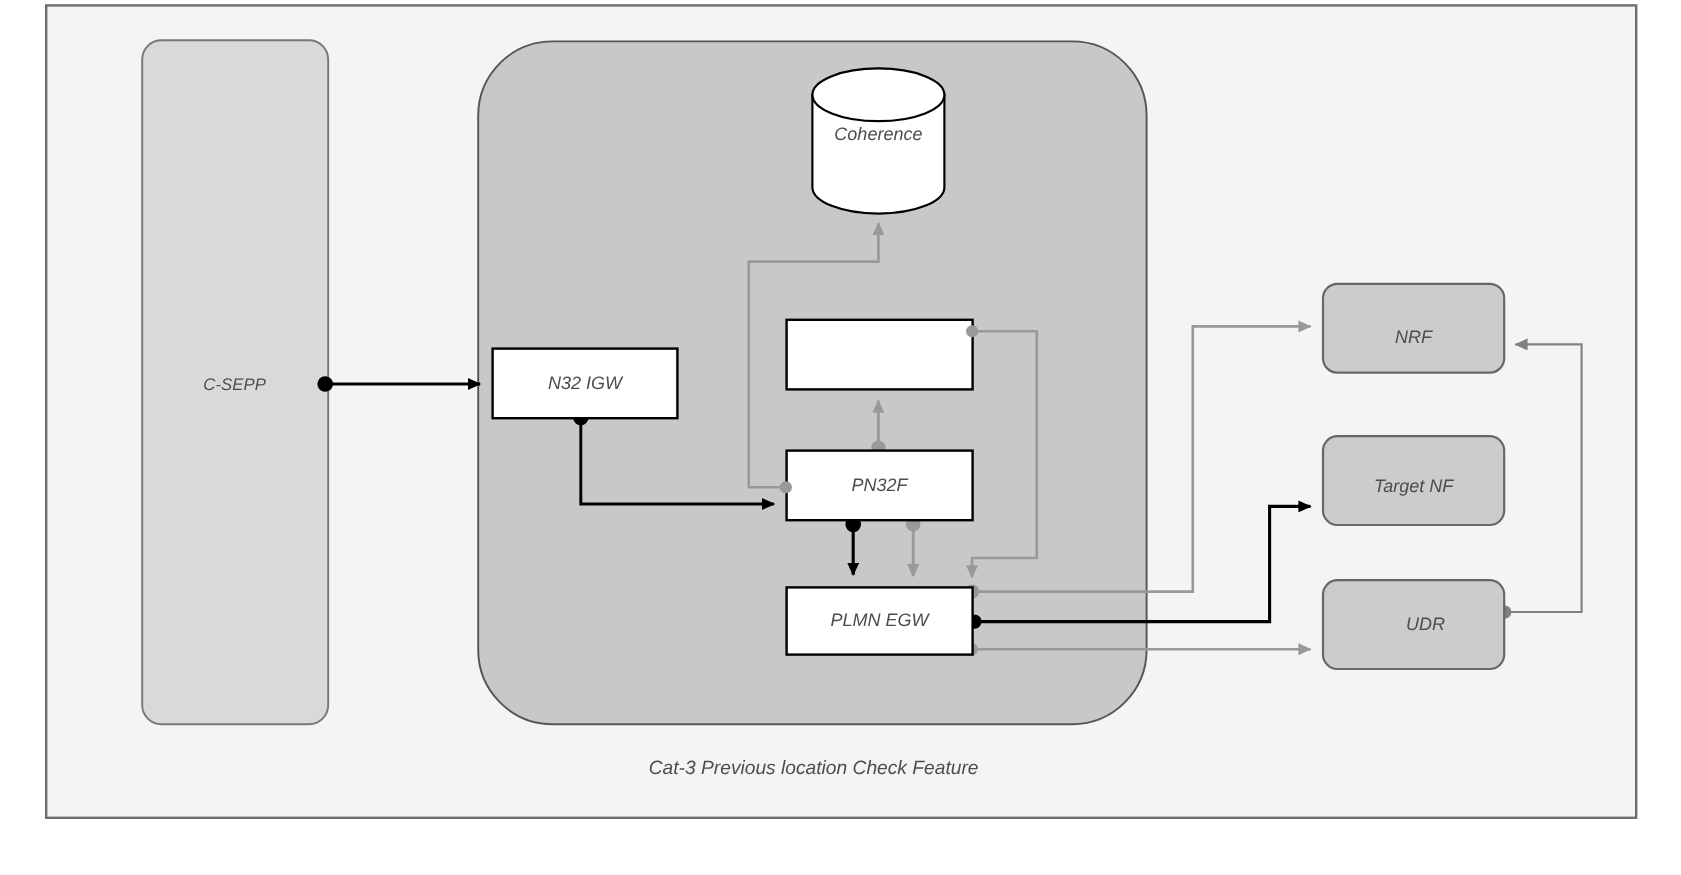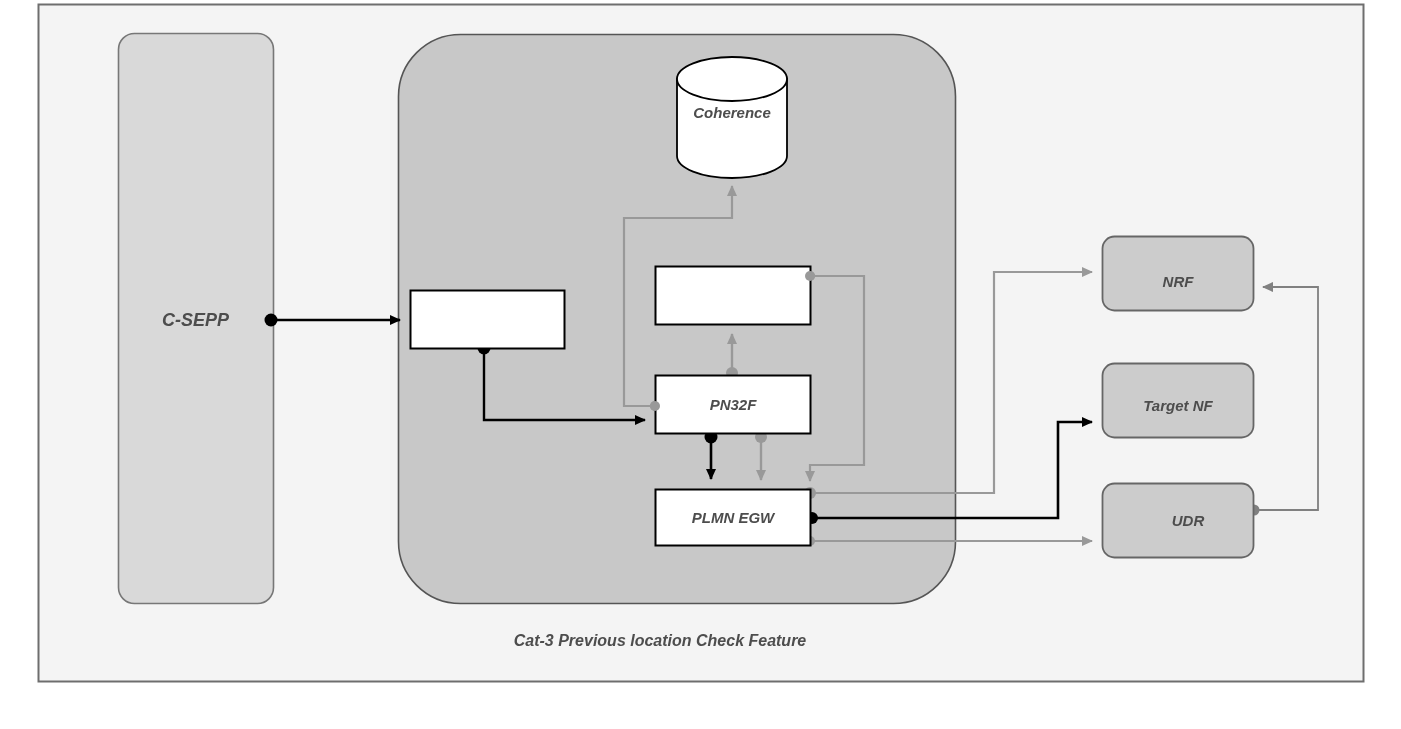--- a/index.html
+++ b/index.html
@@ -2,25 +2,25 @@
 <html><head>
 <meta charset="utf-8">
 <title>Cat-3 Previous location Check Feature</title>
 <style>
   html,body{margin:0;padding:0;background:#ffffff;}
   body{width:1401px;height:729px;overflow:hidden;font-family:"Liberation Sans",sans-serif;}
   #stage{position:relative;width:1401px;height:729px;background:#ffffff;}
   svg.layer{position:absolute;left:0;top:0;width:1401px;height:729px;}
   .lbl{
     position:absolute;display:flex;align-items:center;justify-content:center;
-    font-family:"Liberation Sans",sans-serif;font-style:italic;font-weight:bold;
+    font-family:"Liberation Sans",sans-serif;font-style:italic;font-weight:normal;
     color:#4d4d4d;text-align:center;pointer-events:none;
   }
   .node-label{font-size:15px;}
-  .group-label{font-size:18px;}
+  .group-label{font-size:14px;}
   .caption{font-size:16px;}
   .cyl-label{font-size:15px;}
 </style>
 </head>
 <body>
 
 <div id="stage">
 
   <svg class="layer" viewBox="0 0 1401 729">
     <defs>
@@ -139,30 +139,31 @@
     </g>
 
     <g>
       <circle cx="655" cy="406" r="5" fill="#999999"></circle>
       <circle cx="810" cy="276" r="5" fill="#999999"></circle>
     </g>
   </svg>
 
   <div class="lbl cyl-label" style="left:677px;top:95px;width:110px;height:34px;">Coherence</div>
 
+  <div class="lbl node-label" style="left:410px;top:290px;width:155px;height:59px;">N32 IGW</div>
 
 
   <div class="lbl node-label" style="left:655px;top:375px;width:156px;height:59px;">PN32F</div>
 
   <div class="lbl node-label" style="left:655px;top:489px;width:156px;height:57px;text-align:center;">PLMN EGW</div>
 
   <div class="lbl node-label" style="left:1102px;top:236px;width:152px;height:90px;">NRF</div>
 
   <div class="lbl node-label" style="left:1102px;top:363px;width:152px;height:84px;">Target NF</div>
 
   <div class="lbl node-label" style="left:1102px;top:483px;width:172px;height:75px;">UDR</div>
 
   <div class="lbl group-label" style="left:118px;top:303px;width:155px;height:34px;">C-SEPP</div>
 
 
-  <div class="lbl caption" style="left:430px;top:628px;width:460px;height:26px;">Cat-3 Previous location Check Feature</div>
+  <div class="lbl caption" style="left:448px;top:628px;width:460px;height:26px;">Cat-3 Previous location Check Feature</div>
 
 </div>
 
 </body></html>

